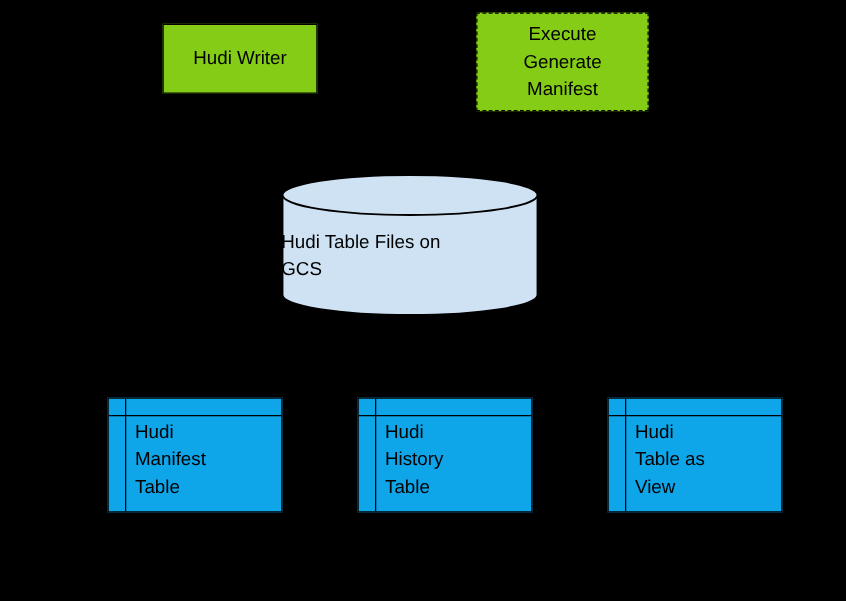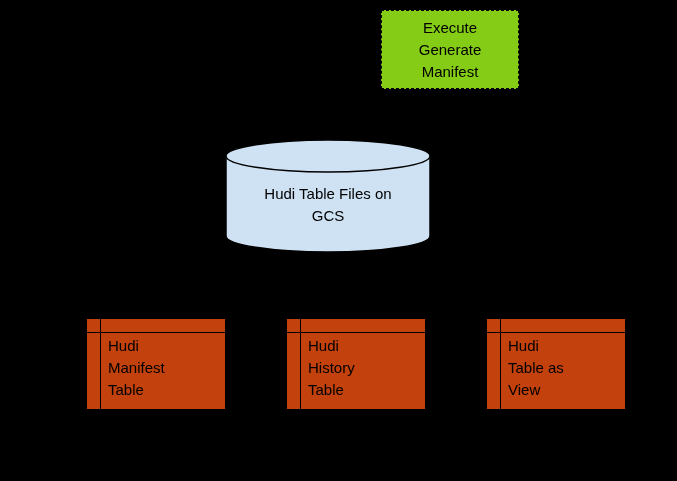--- a/index.html
+++ b/index.html
@@ -25,28 +25,27 @@
   }
   .dashed { border: 1px dashed #000; }
   .label { white-space: pre-line; line-height: 22px; }
 
   
   .cyl { width: 206px; height: 114px; }
   .cyl svg { position: absolute; left: 0; top: 0; }
   .cyl-label {
     position: absolute;
     left: 0; right: 0; top: 44px;
-    text-align: center;
     white-space: pre-line;
     line-height: 22px;
   }
 
   
   .tbl {
-    background: #c2410c;
+    background: #0ea5e9;
     border: 1px solid #000;
     width: 140px;
     height: 92px;
   }
   .tbl-vline {
     position: absolute;
     left: 13px; top: 0; bottom: 0;
     width: 0;
     border-left: 1px solid #000;
   }
@@ -61,20 +60,23 @@
     left: 21px; top: 16px;
     line-height: 22px;
     white-space: pre-line;
   }
 </style>
 </head>
 <body>
 
 <div class="canvas">
 
+  <div class="node box" style="left:130px; top:19px; width:124px; height:56px;">
+    <span class="label">Hudi Writer</span>
+  </div>
 
   <div class="node box dashed" style="left:381px; top:10px; width:138px; height:79px;">
     <span class="label">Execute
 Generate
 Manifest</span>
   </div>
 
   <div class="node cyl" style="left:225px; top:139px;">
     <svg width="206" height="114" viewBox="0 0 206 114">
       <path d="M1,17 v80 a102,16 0 0 0 204,0 v-80" stroke="#000" stroke-width="1.5" fill="#cfe2f3"></path>

